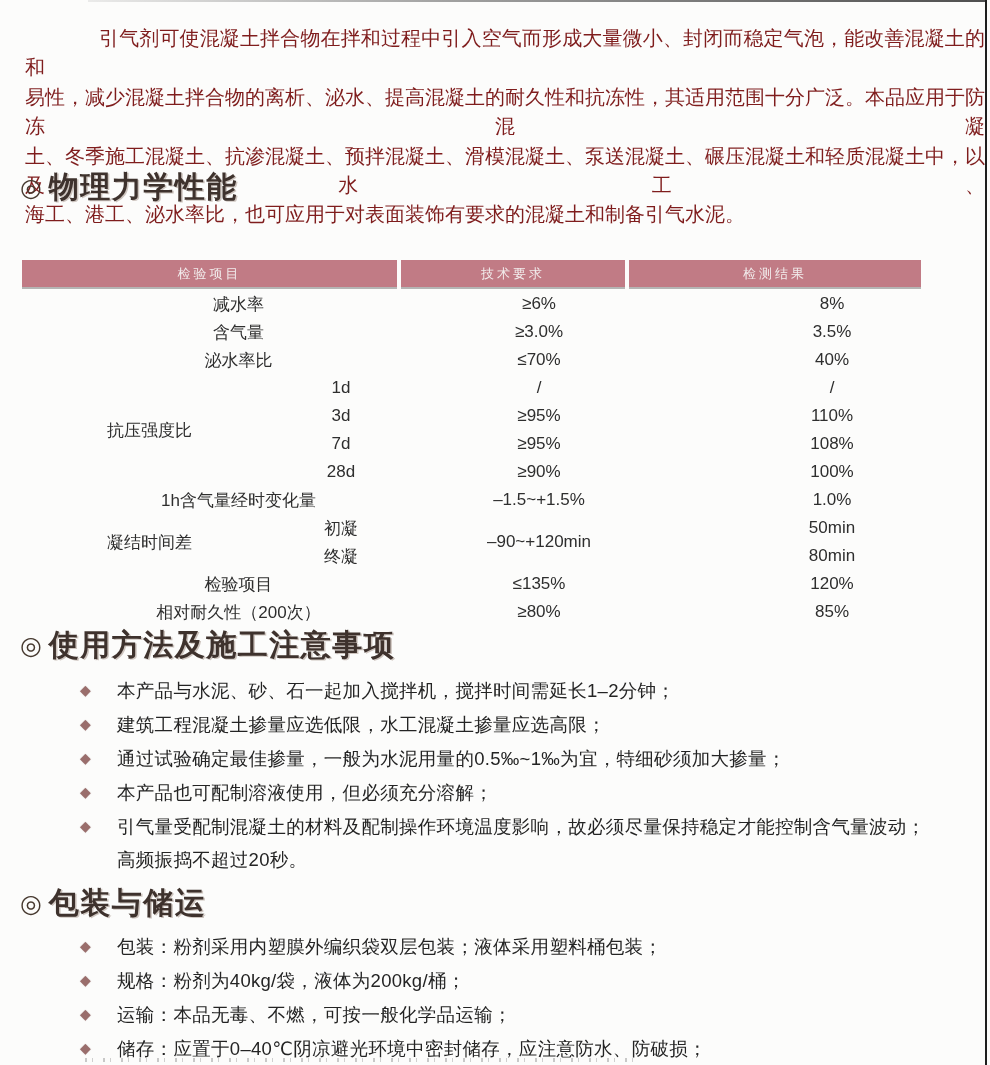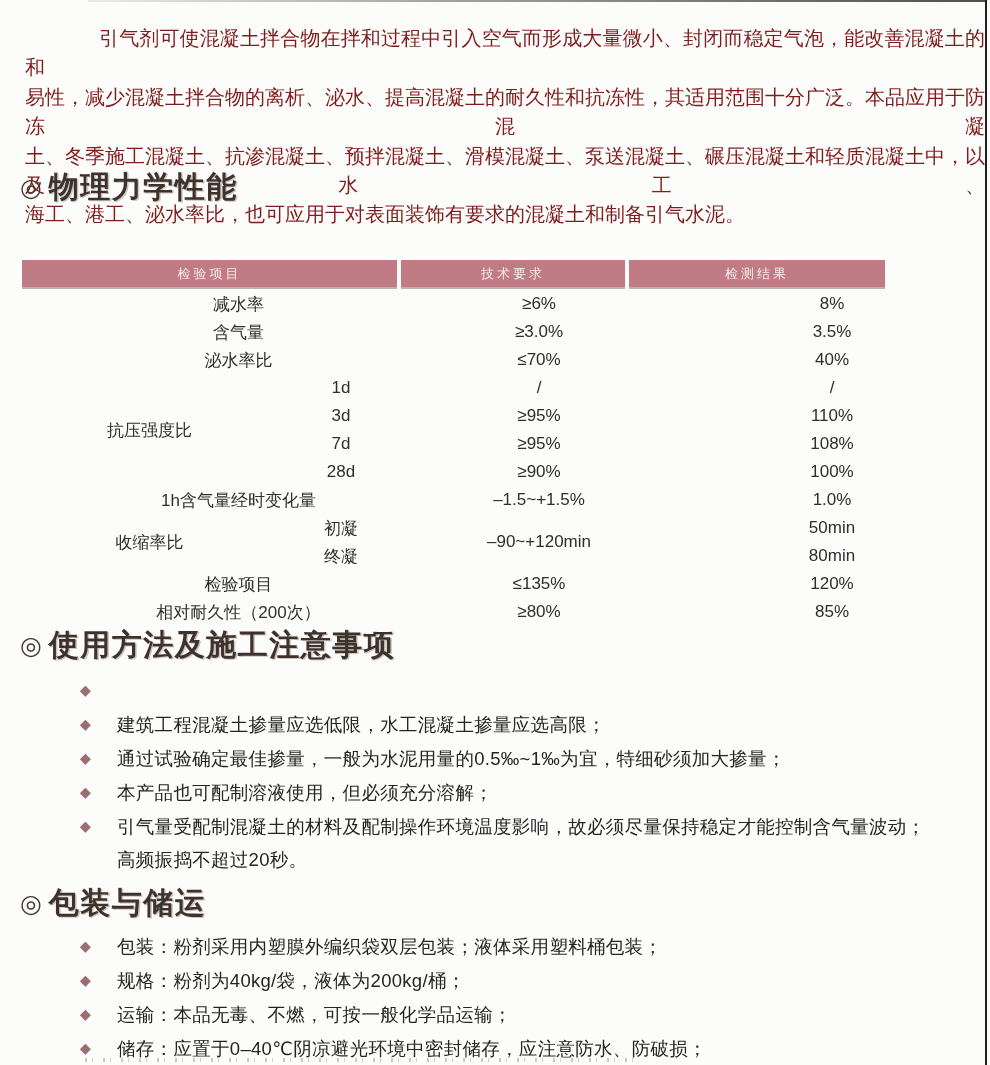--- a/index.html
+++ b/index.html
@@ -29,21 +29,21 @@
   #h-physical{top:170px;}
   #h-usage{top:628px;}
   #h-packaging{top:886px;}
 
   
   .perf-table{position:absolute;top:228px;left:22px;width:963px;}
   .thead{display:flex;column-gap:4px;}
   .th{height:27px;background:#c17b85;color:#f2ecec;font-size:13px;letter-spacing:3px;
     display:flex;align-items:center;justify-content:center;
     box-shadow:0 2px 0 rgba(110,110,110,.5);margin-top:32px;}
-  .th1{width:375px}.th2{width:224px}.th3{width:256px}
+  .th1{width:375px}.th2{width:224px}.th3{width:292px}
   .tbody{display:grid;grid-template-columns:255px 120px 272px 316px;
     grid-auto-rows:28px;margin-top:3px;}
   .td{display:flex;align-items:center;justify-content:center;
     font-size:17px;color:#2e2e2e;}
   .merged{grid-column:1/3;padding-left:58px;}
   .c1{grid-column:1}.c2{grid-column:2;padding-left:8px}
   .c3{grid-column:3;padding-left:12px}.c4{grid-column:4;padding-left:10px}
   .gr1{grid-row:1}.gr2{grid-row:2}.gr3{grid-row:3}.gr4{grid-row:4}.gr5{grid-row:5}
   .gr6{grid-row:6}.gr7{grid-row:7}.gr8{grid-row:8}.gr9{grid-row:9}.gr10{grid-row:10}
   .gr11{grid-row:11}.gr12{grid-row:12}
@@ -113,21 +113,21 @@
     <div class="td c3 gr6">≥95%</div>
     <div class="td c4 gr6">108%</div>
     <div class="td c2 gr7">28d</div>
     <div class="td c3 gr7">≥90%</div>
     <div class="td c4 gr7">100%</div>
 
     <div class="td merged gr8">1h含气量经时变化量</div>
     <div class="td c3 gr8">–1.5~+1.5%</div>
     <div class="td c4 gr8">1.0%</div>
 
-    <div class="td c1 span9_10">收缩率比</div>
+    <div class="td c1 span9_10">凝结时间差</div>
     <div class="td c2 gr9">初凝</div>
     <div class="td c3 span9_10">–90~+120min</div>
     <div class="td c4 gr9">50min</div>
     <div class="td c2 gr10">终凝</div>
     <div class="td c4 gr10">80min</div>
 
     <div class="td merged gr11">检验项目</div>
     <div class="td c3 gr11">≤135%</div>
     <div class="td c4 gr11">120%</div>
 
@@ -138,20 +138,21 @@
 </div>
 
 <div class="section-h" id="h-usage">
   <span class="marker">◎</span>
   <span class="title">使用方法及施工注意事项</span>
 </div>
 
 <div class="bullet-list" id="list-usage">
   <div class="bullet-item">
     <span class="bullet-marker">◆</span>
+    <span class="bullet-text">本产品与水泥、砂、石一起加入搅拌机，搅拌时间需延长1–2分钟；</span>
   </div>
   <div class="bullet-item">
     <span class="bullet-marker">◆</span>
     <span class="bullet-text">建筑工程混凝土掺量应选低限，水工混凝土掺量应选高限；</span>
   </div>
   <div class="bullet-item">
     <span class="bullet-marker">◆</span>
     <span class="bullet-text">通过试验确定最佳掺量，一般为水泥用量的0.5‰~1‰为宜，特细砂须加大掺量；</span>
   </div>
   <div class="bullet-item">

